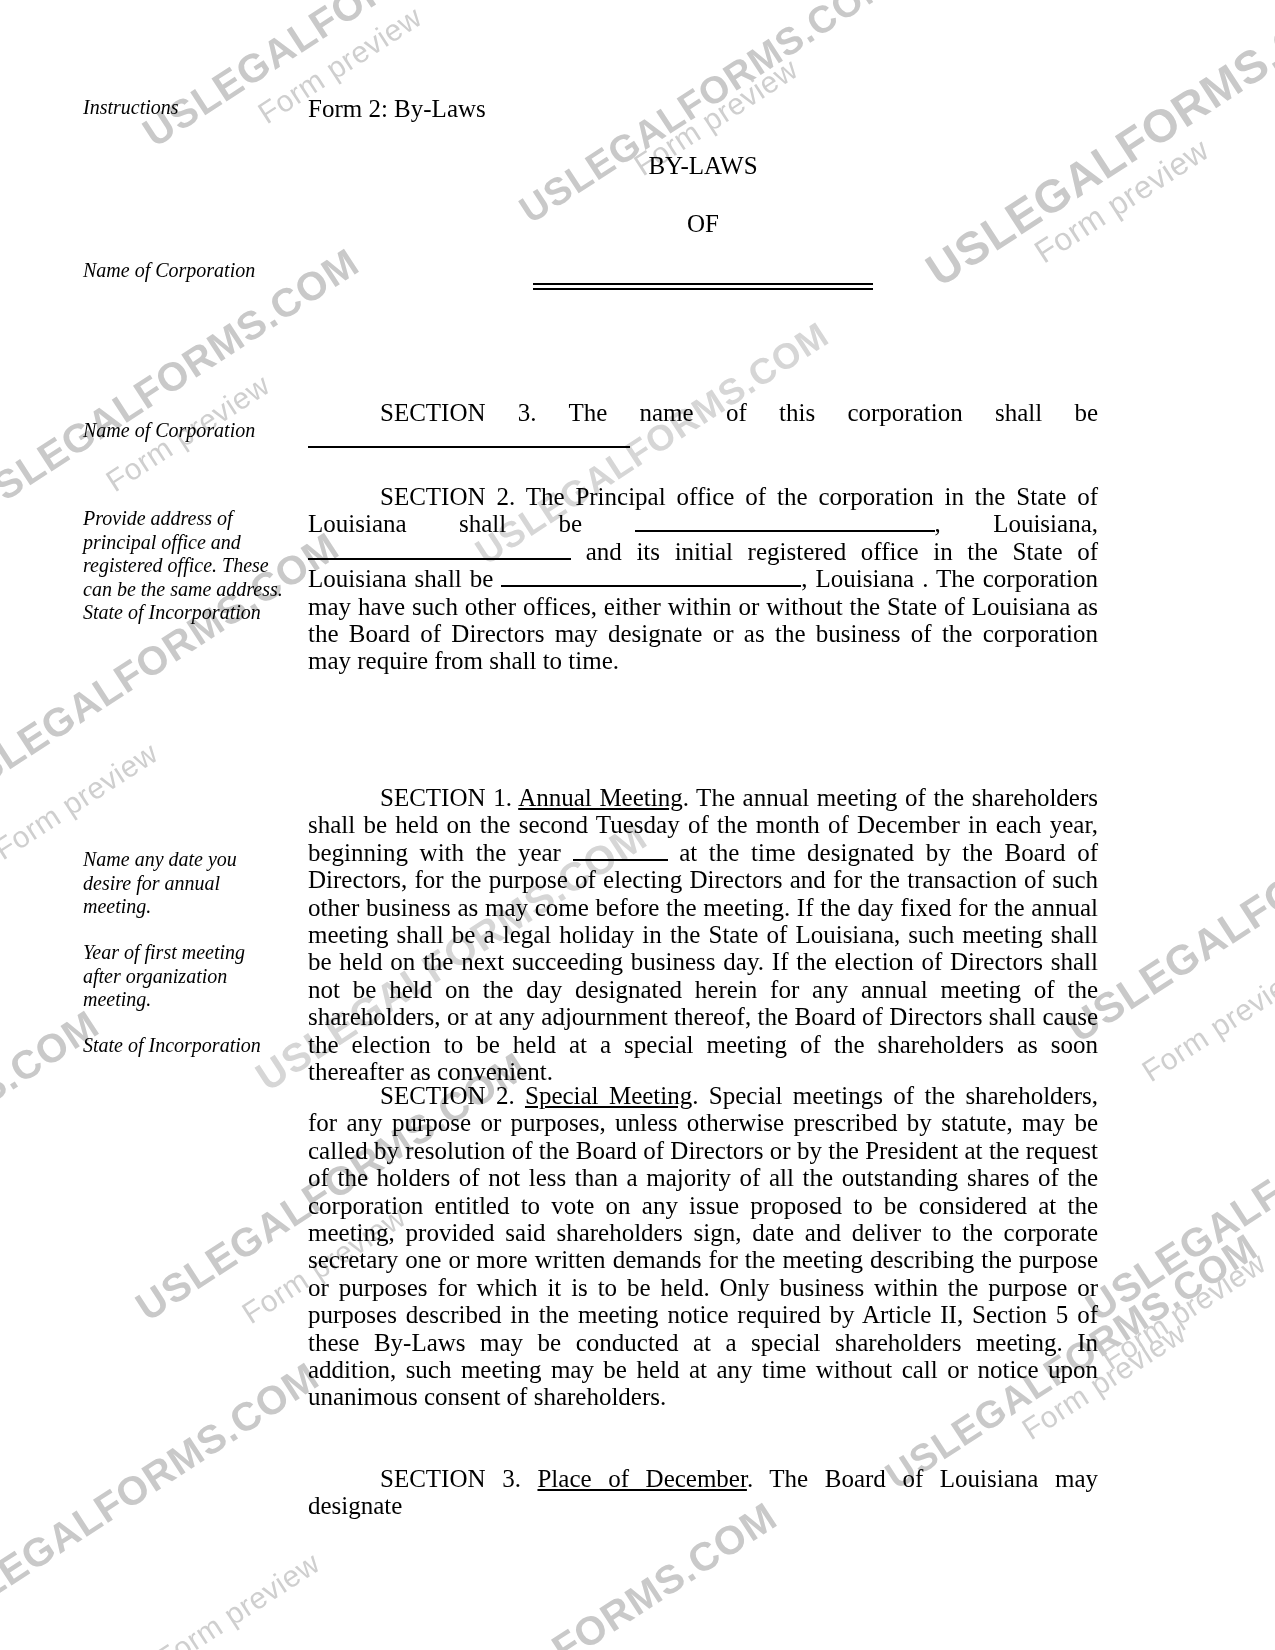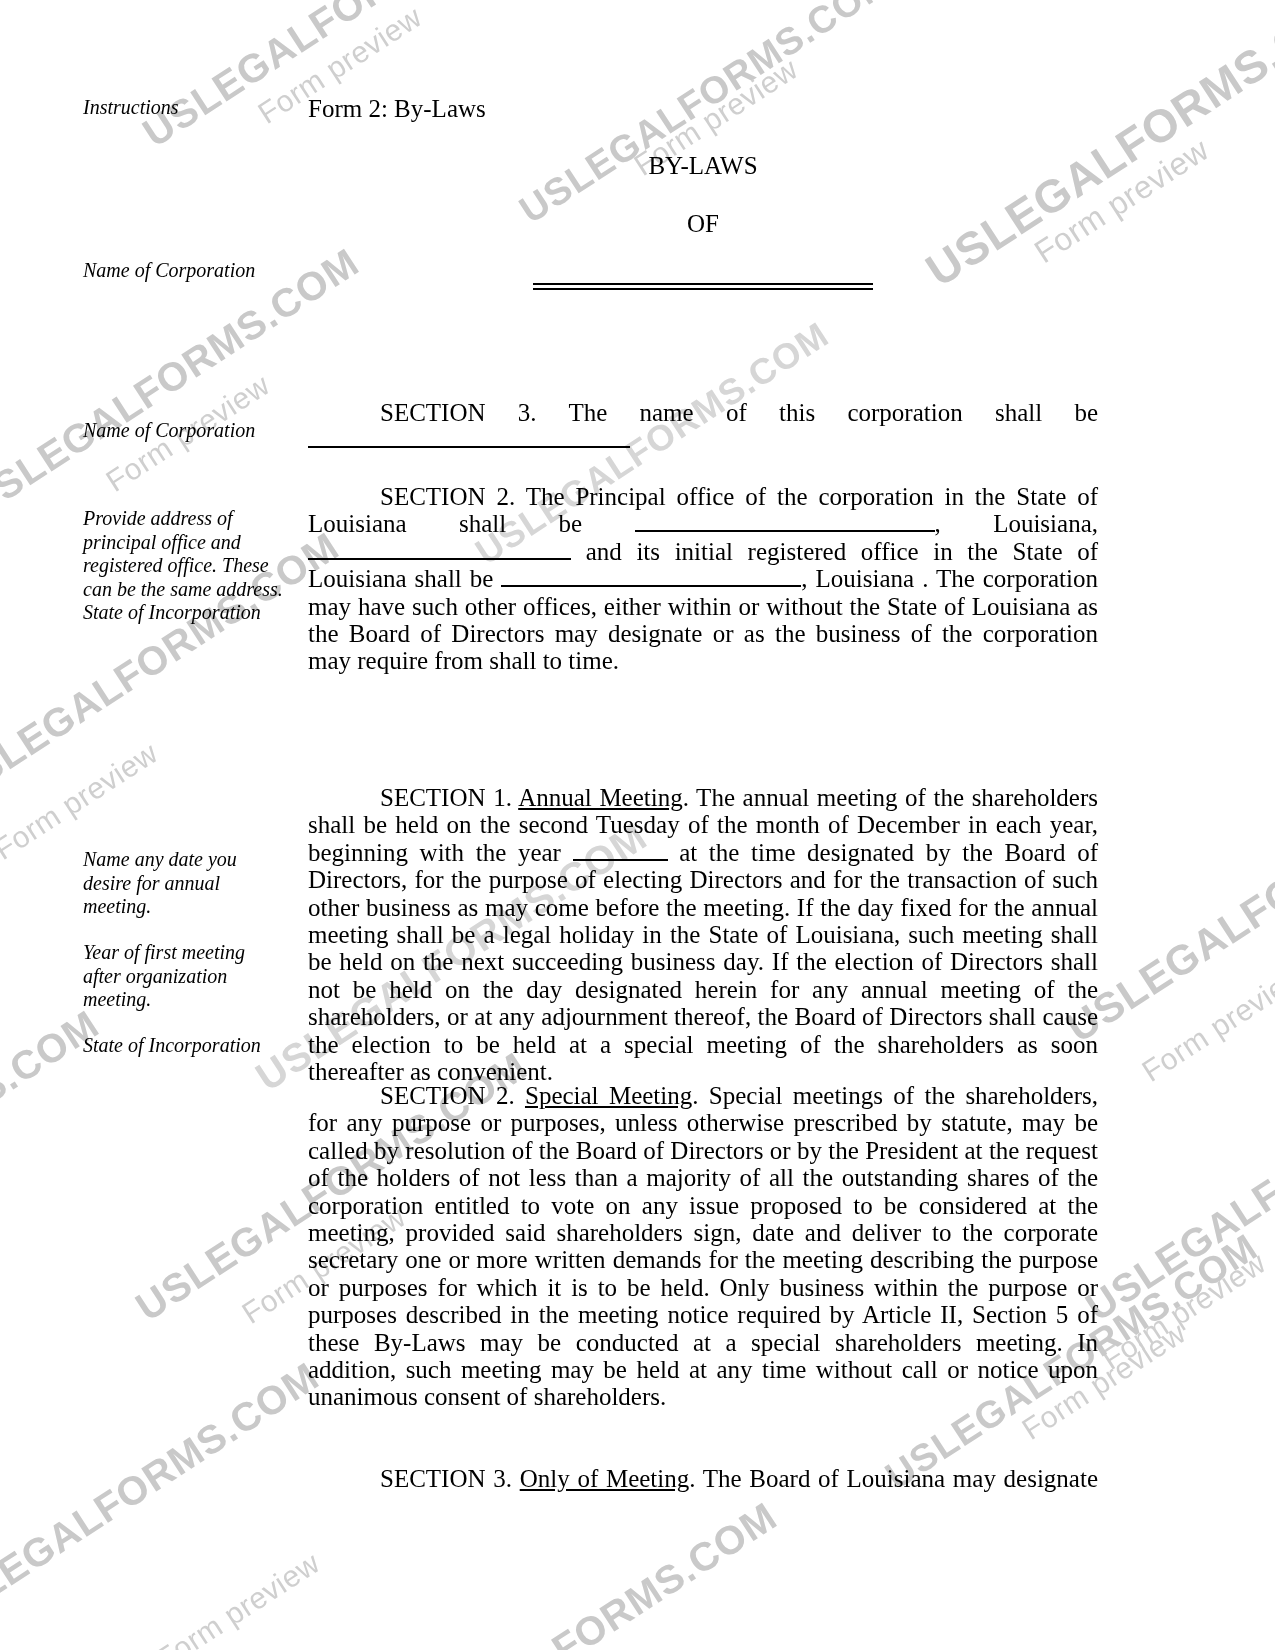--- a/index.html
+++ b/index.html
@@ -101,16 +101,16 @@
     <span>SECTION 1.  </span><span class="u">Annual Meeting</span><span>.  The annual meeting of the shareholders shall be held on the second Tuesday of the month of December in each year, beginning with the year</span>
     <span class="blank" style="width:95px"></span>
     <span>at the time designated by the Board of Directors, for the purpose of electing Directors and for the transaction of such other business as may come before the meeting.  If the day fixed for the annual meeting shall be a legal holiday in the State of Louisiana, such meeting shall be held on the next succeeding business day.  If the election of Directors shall not be held on the day designated herein for any annual meeting of the shareholders, or at any adjournment thereof, the Board of Directors shall cause the election to be held at a special meeting of the shareholders as soon thereafter as convenient.</span>
   </p>
 
   <p class="mb para" style="top:1082px">
     <span>SECTION 2.  </span><span class="u">Special Meeting</span><span>.  Special meetings of the shareholders, for any purpose or purposes, unless otherwise prescribed by statute, may be called by resolution of the Board of Directors or by the President at the request of the holders of not less than a majority of all the outstanding shares of the corporation entitled to vote on any issue proposed to be considered at the meeting, provided said shareholders sign, date and deliver to the corporate secretary one or more written demands for the meeting describing the purpose or purposes for which it is to be held.  Only business within the purpose or purposes described in the meeting notice required by Article II, Section 5 of these By-Laws may be conducted at a special shareholders meeting.  In addition, such meeting may be held at any time without call or notice upon unanimous consent of shareholders.</span>
   </p>
 
   <p class="mb para force-last" style="top:1465px">
-    <span>SECTION 3.  </span><span class="u">Only of Meeting</span><span>.  The Board of Louisiana may designate</span>
+    <span>SECTION 3.  </span><span class="u">Place of December</span><span>.  The Board of Louisiana may designate</span>
   </p>
 
 </div>
 
 </body></html>

